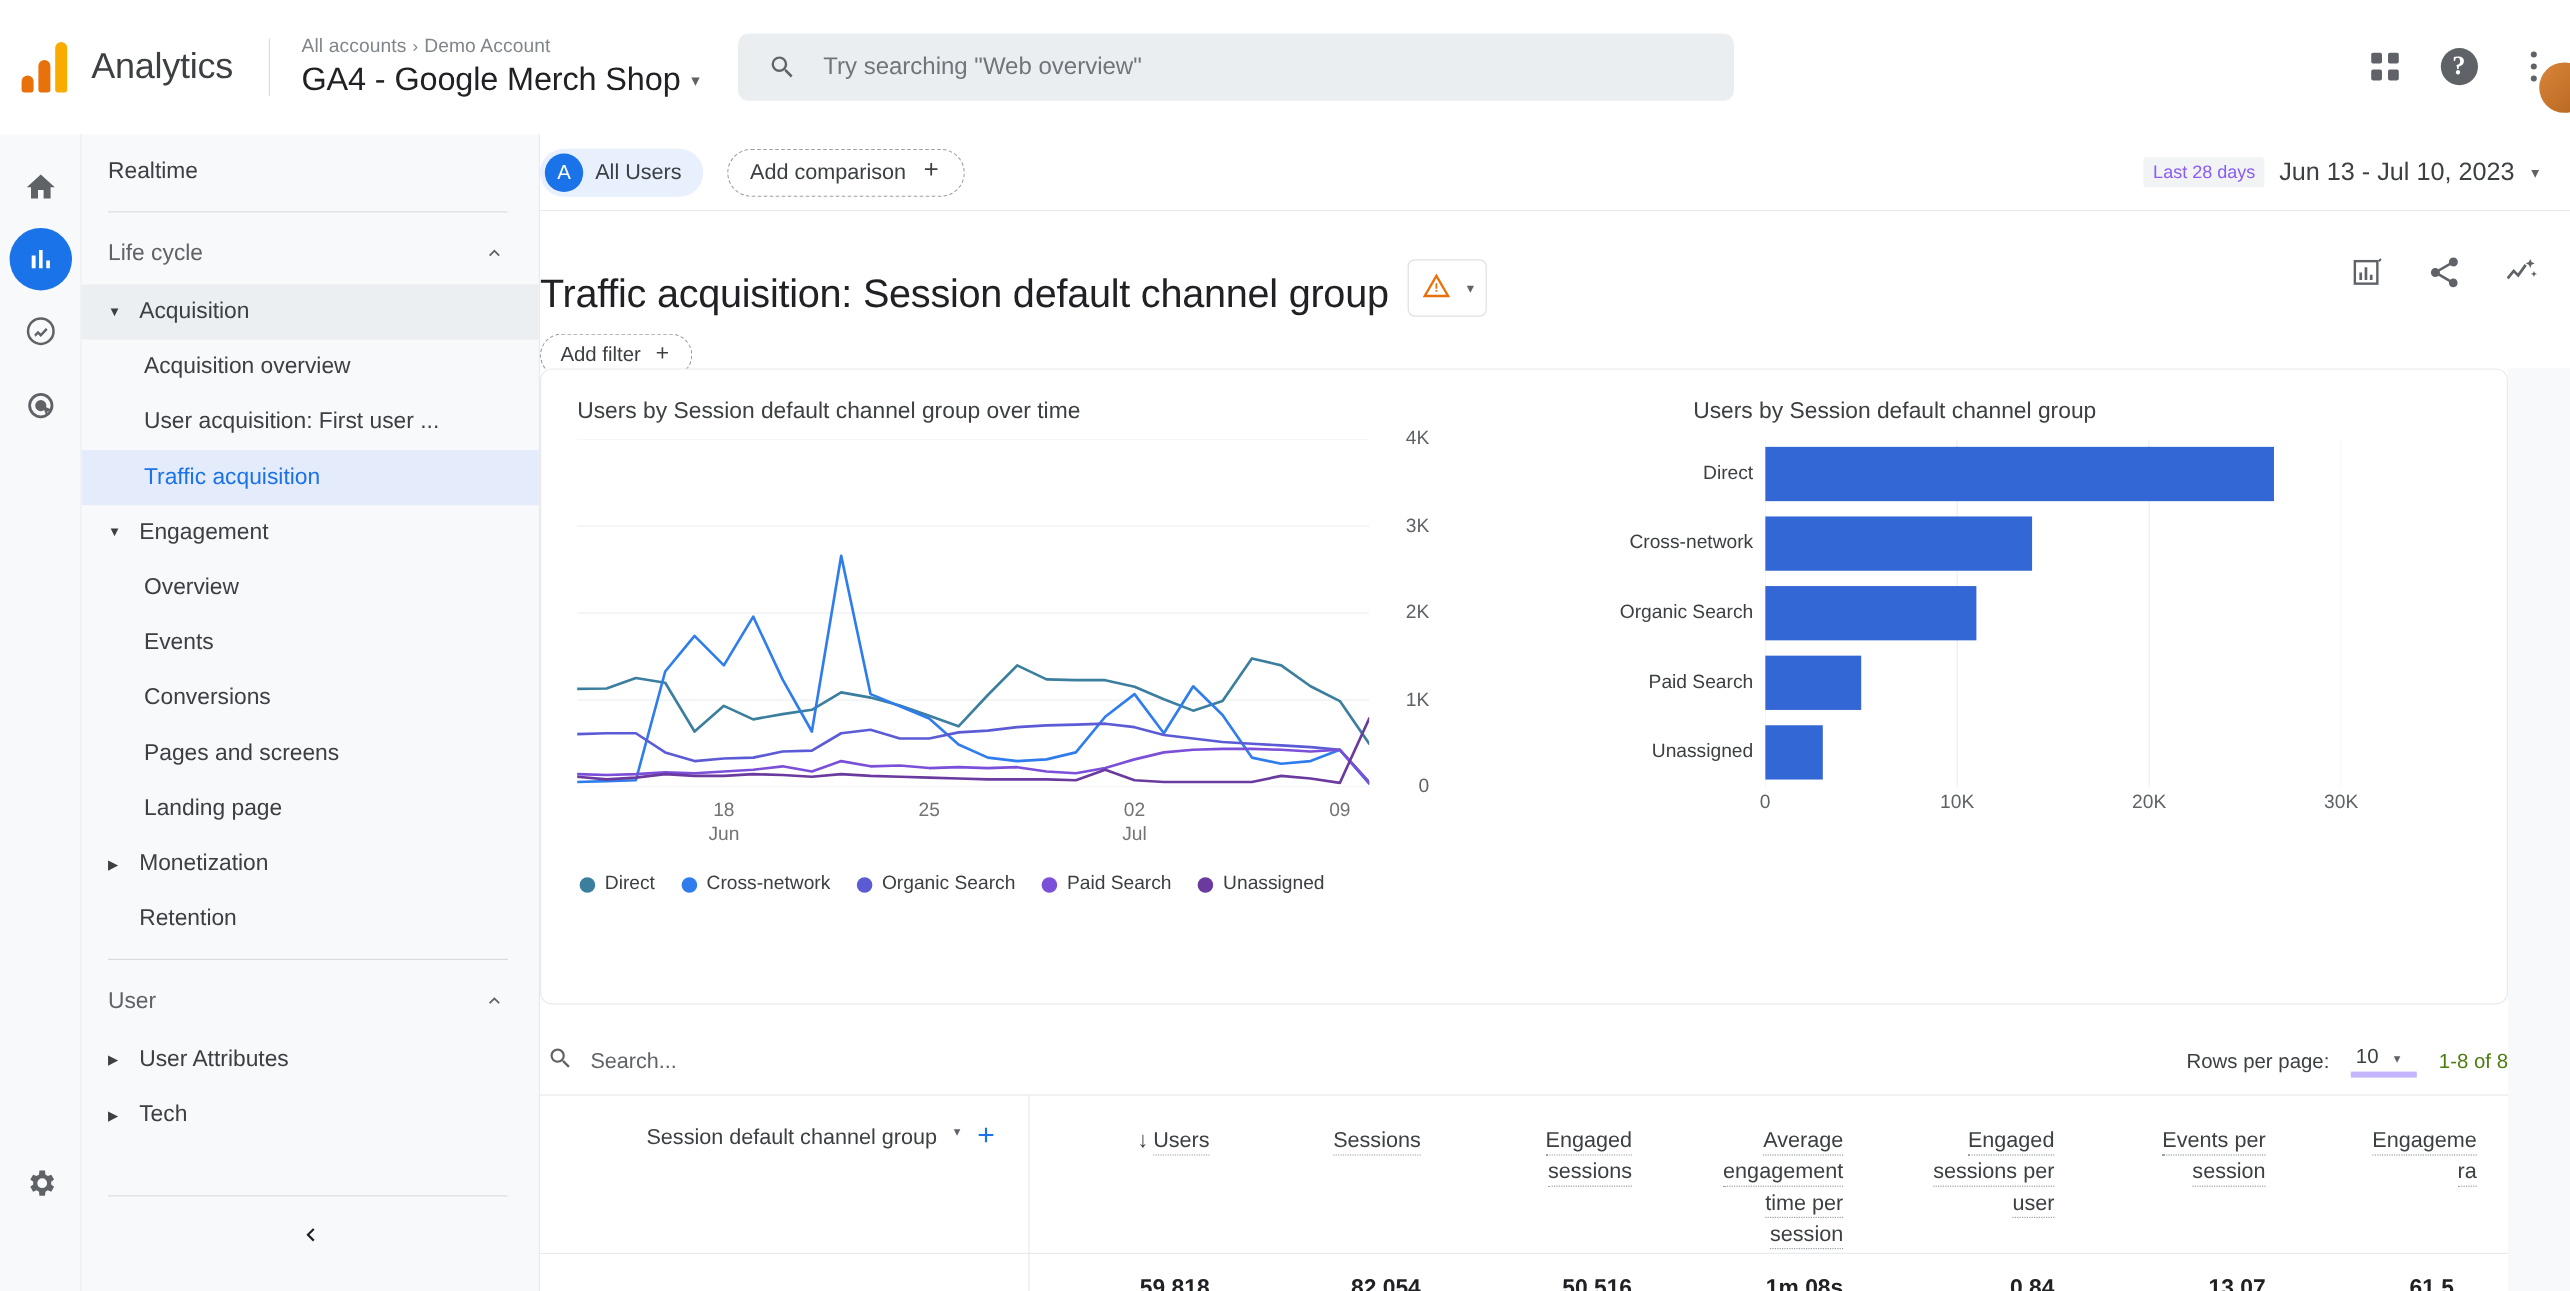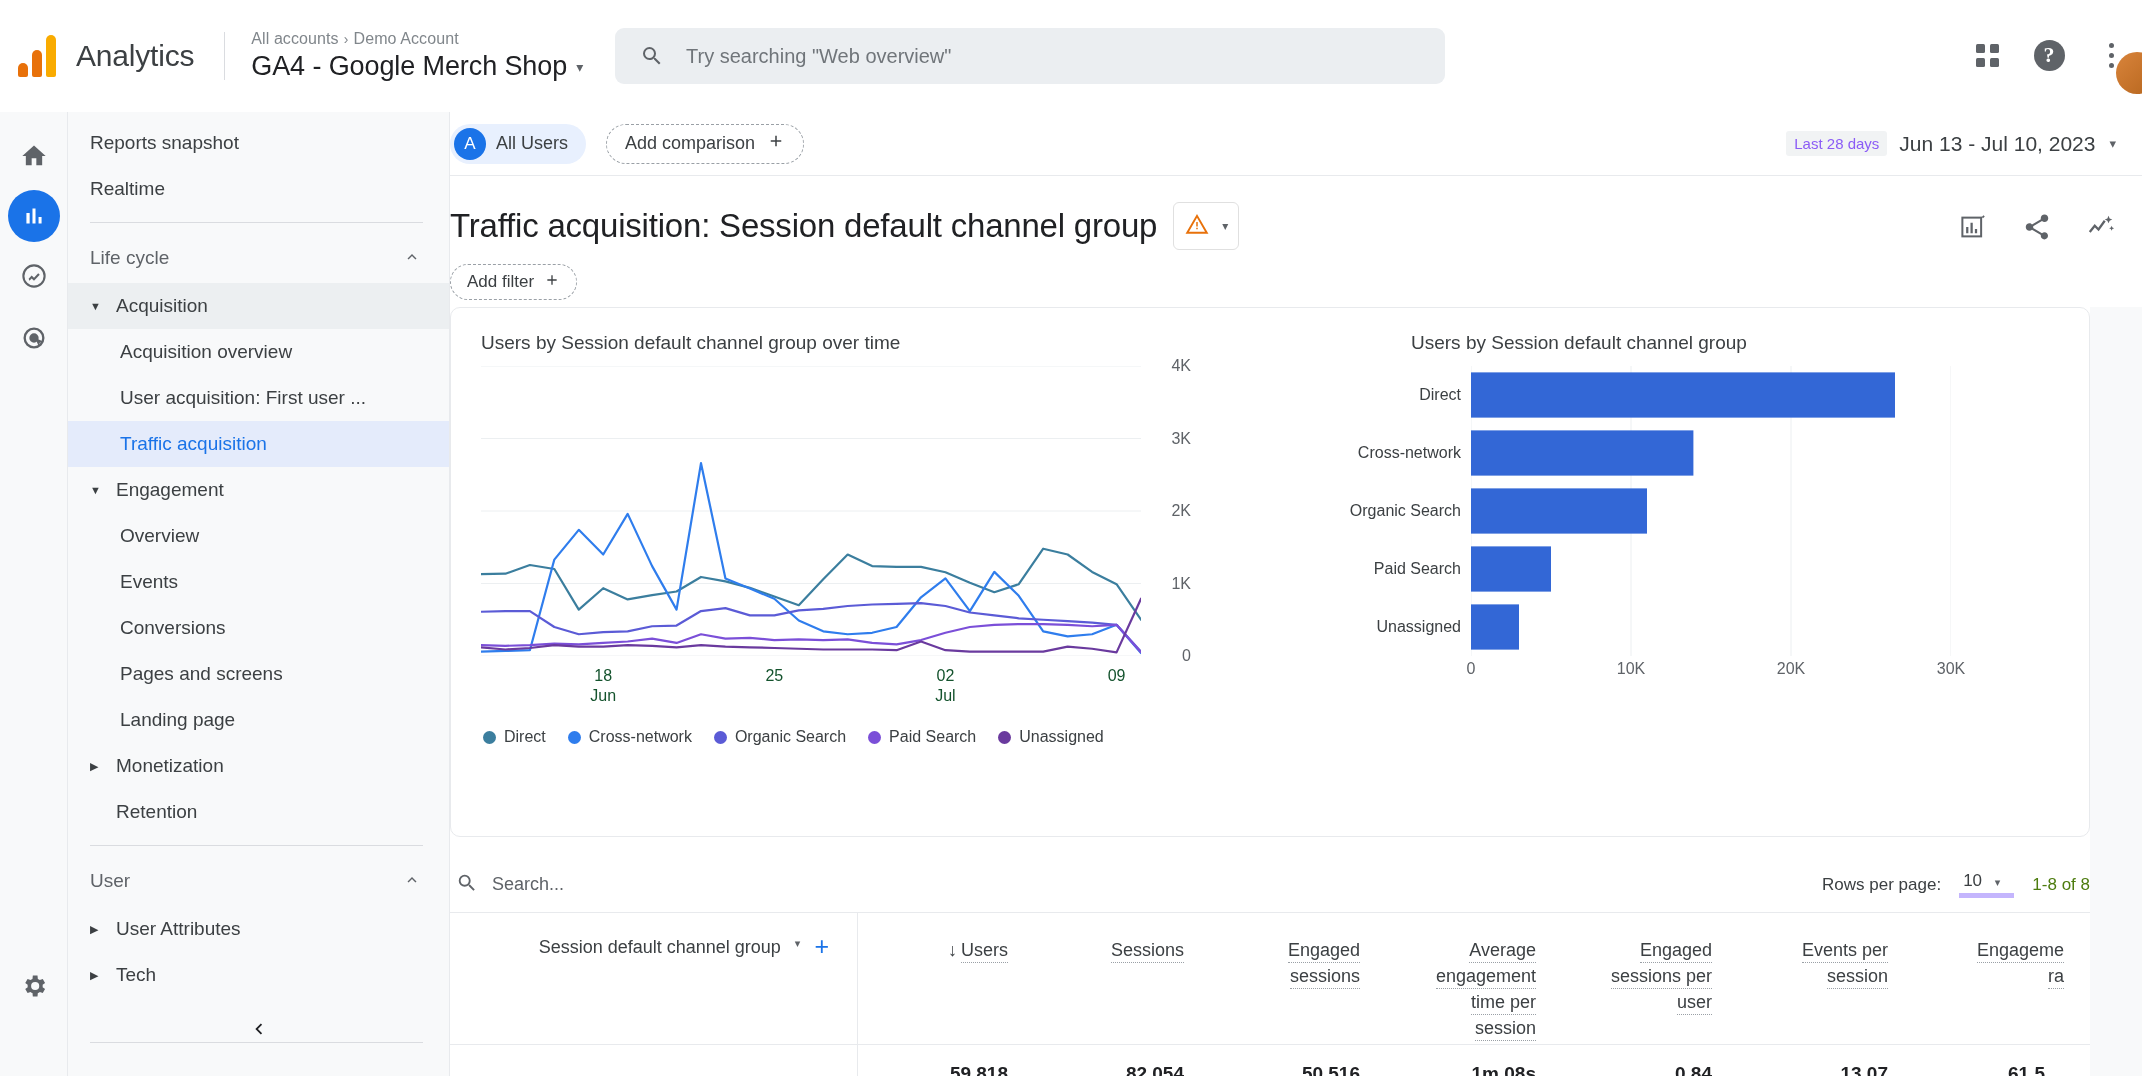--- a/index.html
+++ b/index.html
@@ -103,21 +103,21 @@
   .dashed-chip {
     display: flex; align-items: center; height: 40px; border: 1.5px dashed #9aa0a6; border-radius: 20px;
     padding: 0 18px; margin-left: 20px; cursor: pointer; font-size: 18px; color: #3c4043; gap: 12px;
   }
   .daterange { position: absolute; right: 26px; display: flex; align-items: center; cursor: pointer; }
   .dr-badge { background: #f1f3f4; color: #8b5cf6; font-size: 15px; padding: 4px 8px; border-radius: 3px; margin-right: 12px; }
   .dr-text { font-size: 21px; color: #3c4043; }
   .dr-caret { margin-left: 14px; font-size: 13px; color: #5f6368; }
 
   .title-row { padding: 26px 0 0 0; position: relative; height: 110px; }
-  .page-title { font-size: 33px; color: #202124; display: flex; align-items: center; letter-spacing: -.2px; }
+  .page-title { font-size: 33px; color: #202124; display: flex; align-items: flex-end; letter-spacing: -.2px; margin-top: 14px; }
   .warn-box {
     margin-left: 16px; display: flex; align-items: center; gap: 12px; border: 1px solid #e0e0e0;
     border-radius: 6px; padding: 4px 10px; cursor: pointer;
   }
   .warn-caret { font-size: 12px; color: #5f6368; }
   .addfilter {
     margin-top: 14px; display: inline-flex; align-items: center; height: 36px; border: 1.5px dashed #9aa0a6;
     border-radius: 18px; padding: 0 16px; font-size: 17px; color: #3c4043; gap: 10px; cursor: pointer;
   }
   .title-icons { position: absolute; right: 26px; top: 36px; display: flex; gap: 34px; align-items: center; }
@@ -128,21 +128,21 @@
     background: #fff; border: 1px solid #e8eaed; border-radius: 10px; display: flex;
   }
   .chart-left { width: 930px; padding: 24px 0 0 30px; position: relative; }
   .chart-right { flex: 1; padding: 24px 0 0 30px; position: relative; }
   .chart-title { font-size: 19px; color: #3c4043; }
 
   .linechart { position: absolute; left: 30px; top: 58px; width: 660px; height: 290px; }
   .y-labels { position: absolute; left: 700px; top: 58px; width: 40px; height: 290px; }
   .y-labels span { position: absolute; right: 0; font-size: 16px; color: #5f6368; transform: translateY(-50%); }
   .x-labels { position: absolute; left: 30px; top: 358px; width: 660px; height: 50px; }
-  .x-labels .xl { position: absolute; text-align: center; font-size: 16px; color: #14532d; transform: translateX(-50%); line-height: 1.25; }
+  .x-labels .xl { position: absolute; text-align: center; font-size: 16px; color: #737373; transform: translateX(-50%); line-height: 1.25; }
   .legend { position: absolute; left: 32px; top: 420px; display: flex; gap: 22px; align-items: center; }
   .lg { display: flex; align-items: center; gap: 8px; font-size: 16px; color: #3c4043; cursor: pointer; }
   .lg .dot { width: 13px; height: 13px; border-radius: 50%; display: block; }
 
   .barchart { position: absolute; left: 90px; top: 58px; width: 480px; height: 290px; }
   .bar-cats { position: absolute; left: 0; top: 58px; width: 88px; height: 290px; }
   .bar-cats span { position: absolute; right: 8px; font-size: 16px; color: #3c4043; transform: translateY(-50%); white-space: nowrap; }
   .bar-xlabels { position: absolute; left: 90px; top: 352px; width: 480px; }
   .bar-xlabels span { position: absolute; font-size: 16px; color: #5f6368; transform: translateX(-50%); }
 
@@ -250,23 +250,20 @@
         </svg>
     </div>
     <div class="rail-btn rail-gear">
       <svg width="28" height="28" viewBox="0 0 24 24">
           <path fill="#5f6368" d="M19.4 13a7.9 7.9 0 000-2l2.1-1.6-2-3.5-2.5 1a7.7 7.7 0 00-1.7-1L15 3H11l-.3 2.9c-.6.2-1.2.6-1.7 1l-2.5-1-2 3.5L6.6 11a7.9 7.9 0 000 2l-2.1 1.6 2 3.5 2.5-1c.5.4 1.1.8 1.7 1L11 21h4l.3-2.9c.6-.2 1.2-.6 1.7-1l2.5 1 2-3.5L19.4 13zM13 15.5a3.5 3.5 0 110-7 3.5 3.5 0 010 7z"></path>
         </svg>
     </div>
   </div>
 
   <div class="sidenav">
-    <div class="nav-item top">
-      <span>Reports snapshot</span>
-    </div>
     <div class="nav-item top">
       <span>Realtime</span>
     </div>
     <div class="nav-divider"></div>
 
     <div class="nav-item section">
       <span>Life cycle</span>
       <span class="sec-caret">
         <svg width="18" height="18" viewBox="0 0 24 24">
             <path fill="#5f6368" d="M7.4 15.4L12 10.8l4.6 4.6L18 14l-6-6-6 6z"></path>

